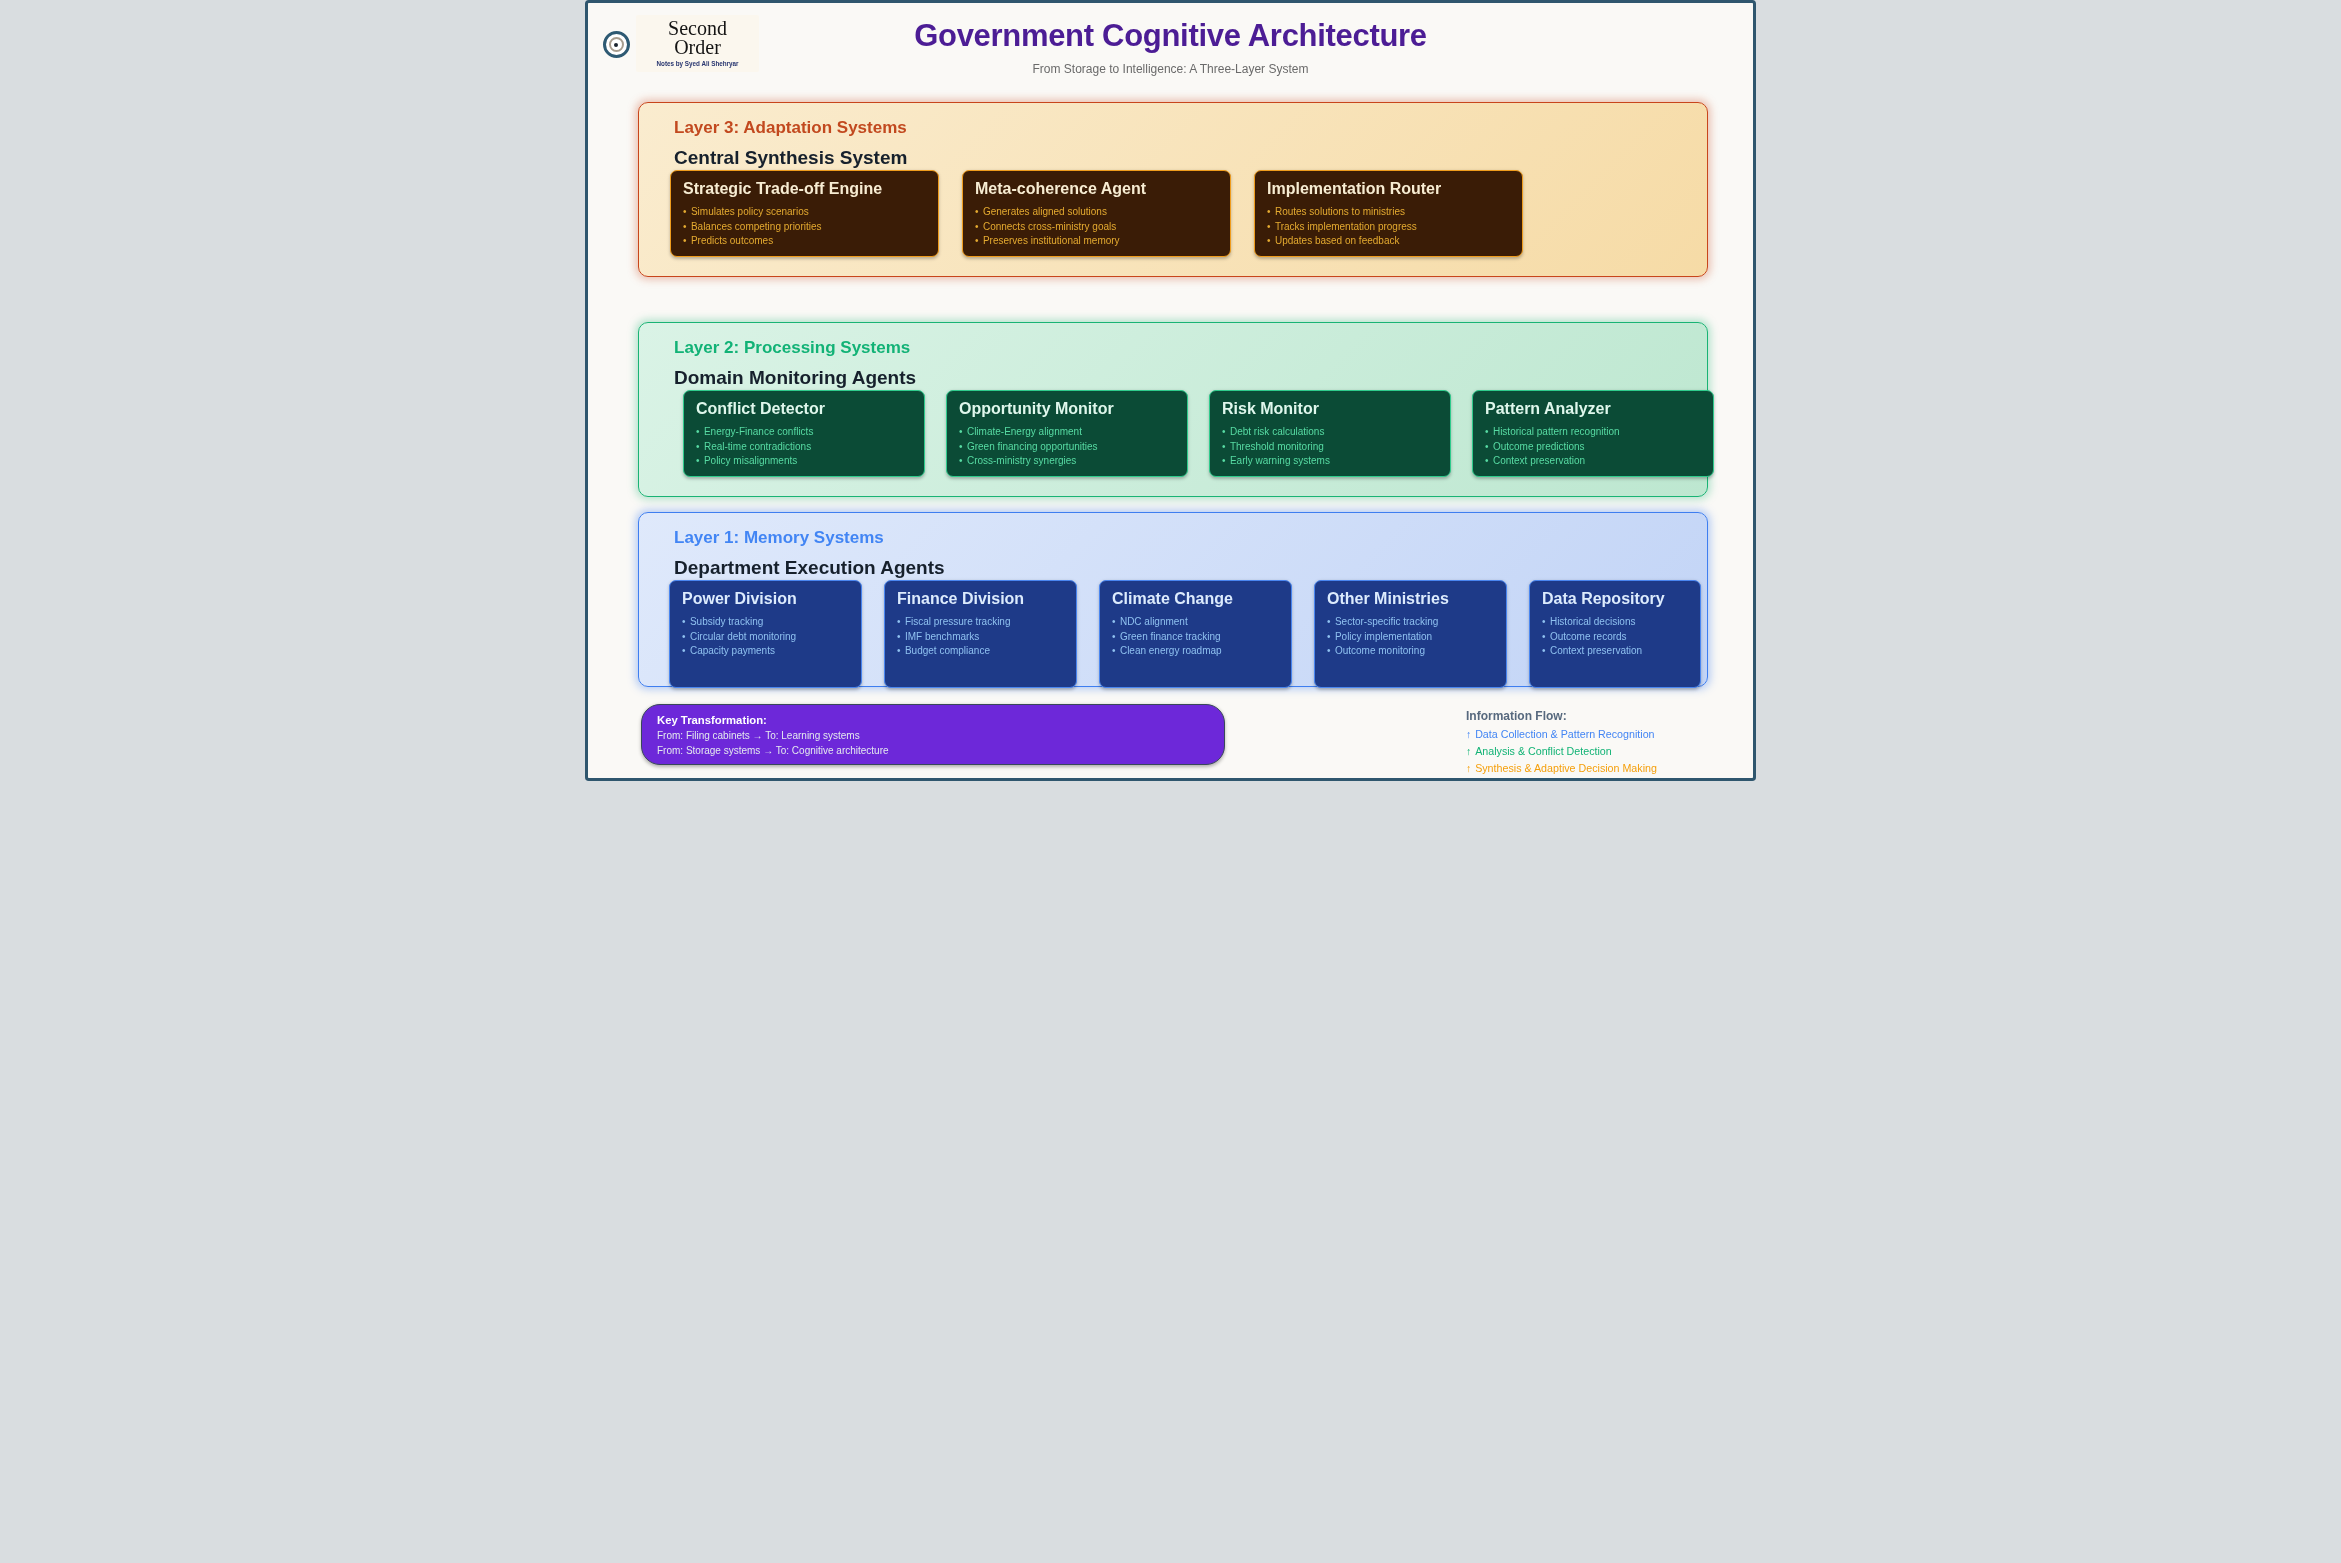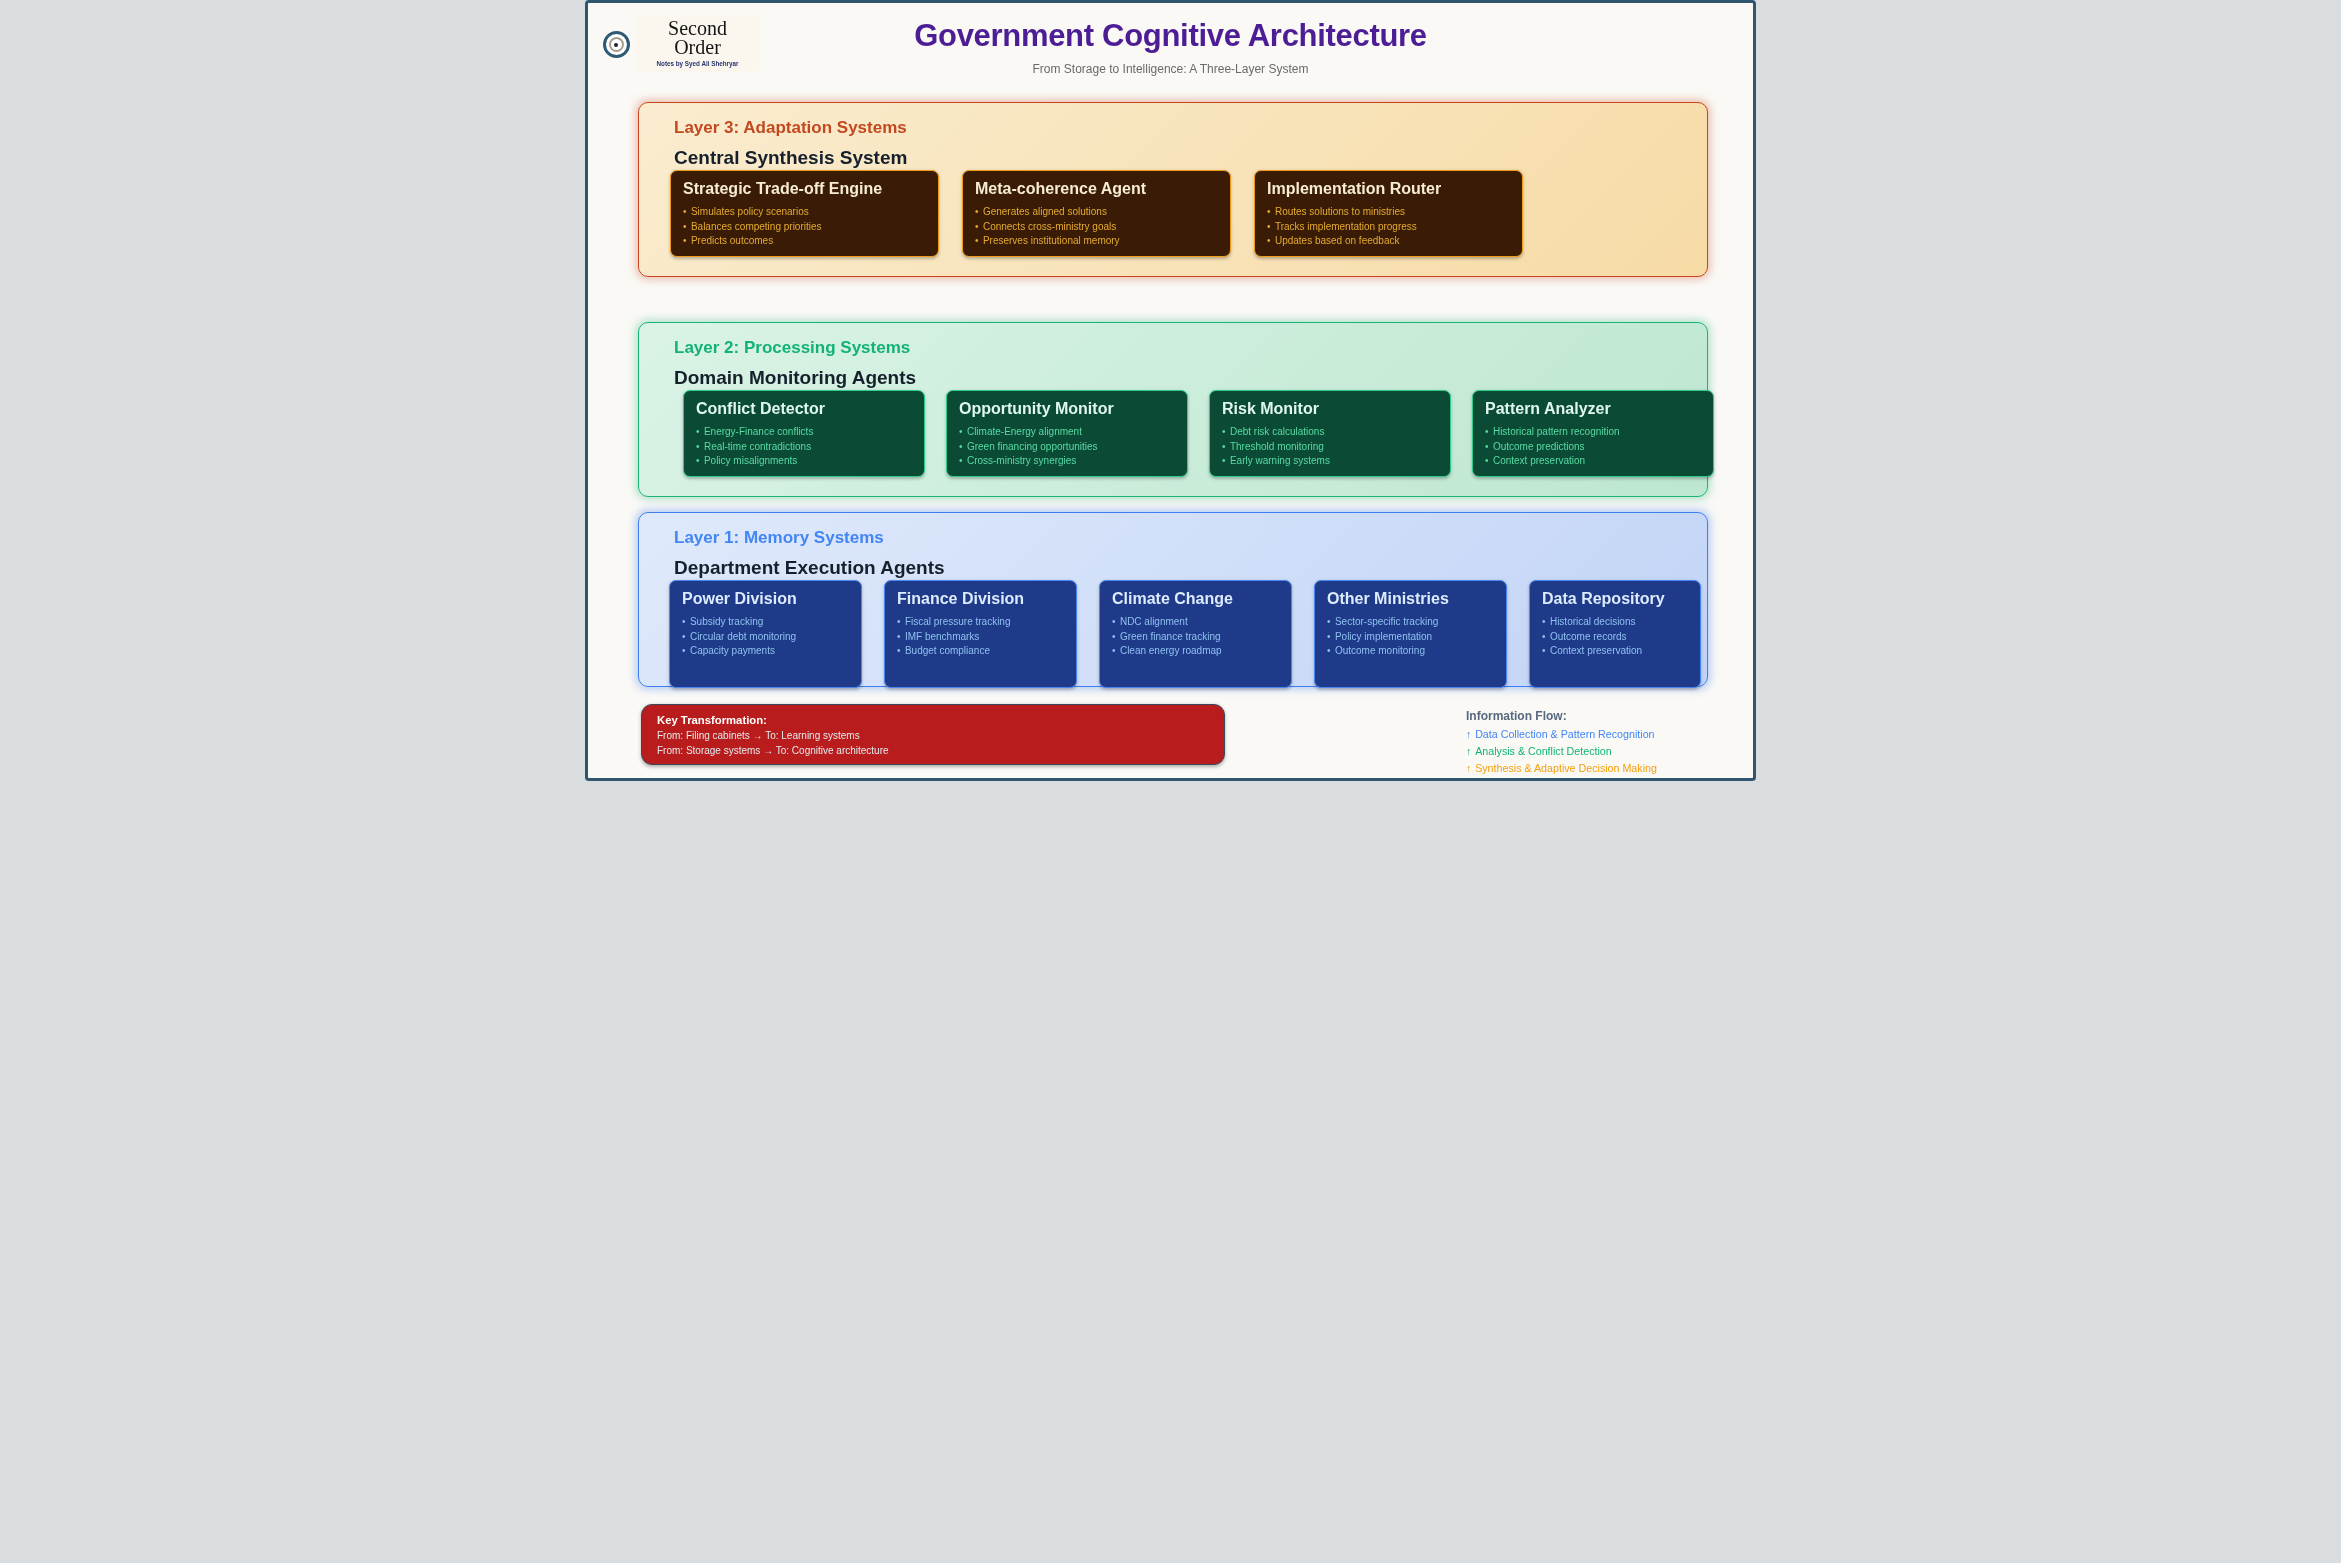--- a/index.html
+++ b/index.html
@@ -64,21 +64,21 @@
   .layer-1 .card .bullet { color:#8fc1f0; }
 
   .card { box-sizing:border-box; border-radius:7px; padding:9.4px 12px;
     box-shadow:0 1.3px 3.1px rgba(0,0,0,0.25); }
   .card h4 { margin:0 0 7px 0; font-size:16px; font-weight:800; }
   .card .bullet { font-size:10px; line-height:14.5px; }
   .card .b-dot { margin-right:4.4px; }
 
   
   .kt { position:absolute; left:53px; top:701px; width:584px; height:61px;
-    background:#b91c1c; border:0.6px solid #39485a; border-radius:11px;
+    background:#6d28d9; border:0.6px solid #39485a; border-radius:19px;
     box-sizing:border-box; padding:9.4px 15px; box-shadow:0 1.3px 3.8px rgba(0,0,0,0.3); }
   .kt-title { font-size:11.3px; font-weight:800; color:#ffffff; }
   .kt-line { font-size:10px; color:#e4e9ee; margin-top:3.8px; }
 
   .if { position:absolute; left:878px; top:706px; }
   .if-title { font-size:12px; font-weight:800; color:#57697e; }
   .if-item { font-size:10.7px; margin-top:5px; }
   .if-item .arrow { margin-right:3.8px; }
 </style>
 </head>

